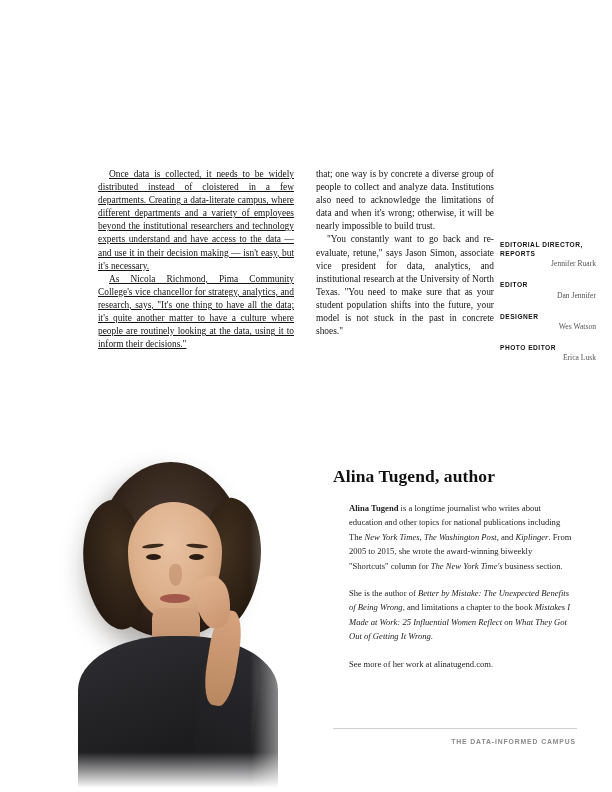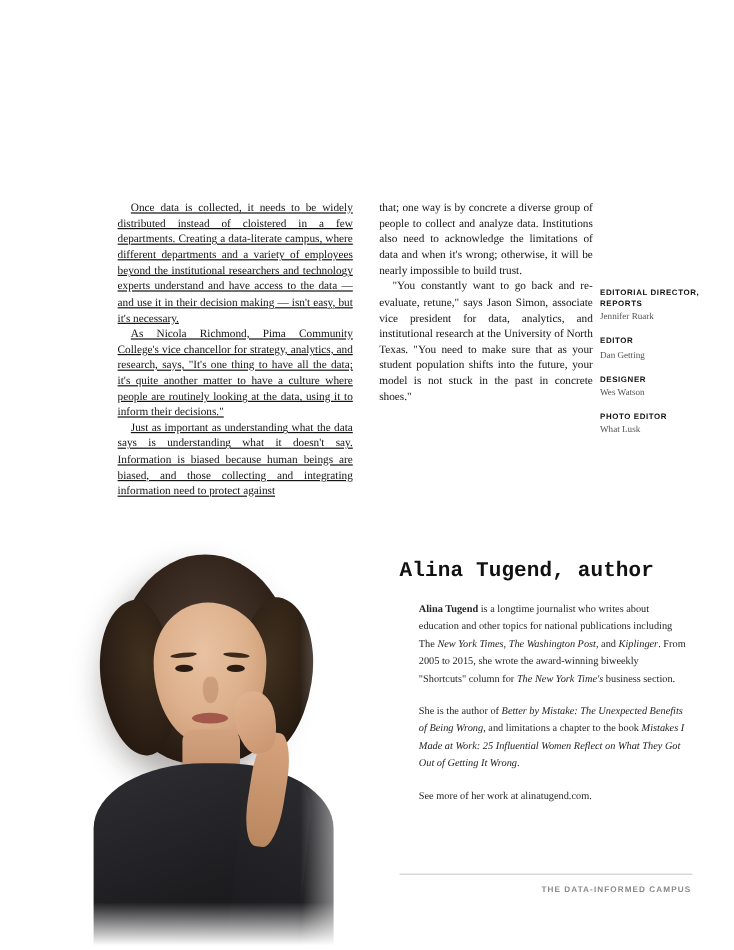--- a/index.html
+++ b/index.html
@@ -70,20 +70,21 @@
     letter-spacing: 0.5px;
     color: #111111;
     line-height: 9.2px;
     text-transform: uppercase;
   }
   .credit-name {
     font-size: 7.6px;
     color: #555555;
     line-height: 10px;
     margin-top: 1px;
+    text-align: right;
   }
 
   
   .photo-wrap {
     position: absolute;
     left: 0;
     top: 440px;
     width: 320px;
     height: 352px;
     overflow: hidden;
@@ -240,21 +241,21 @@
   }
 
   
   .bio {
     position: absolute;
     left: 333px;
     top: 466px;
     width: 240px;
   }
   .bio-title {
-    font-family: Liberation Mono, monospace;
+    font-family: Liberation Serif, serif;
     font-size: 17.5px;
     font-weight: bold;
     color: #111111;
     margin: 0 0 14px 0;
     letter-spacing: 0.1px;
   }
   .bio p {
     margin: 0 0 13px 16px;
     font-size: 8.6px;
     line-height: 14.4px;
@@ -289,50 +290,49 @@
   }
 </style>
 </head>
 <body>
 
 <div class="article">
 
   <div class="col col-left">
     <p class="first">Once data is collected, it needs to be widely distributed instead of cloistered in a few departments. Creating a data-literate campus, where different departments and a variety of employees beyond the institutional researchers and technology experts understand and have access to the data — and use it in their decision making — isn't easy, but it's necessary.</p>
     <p>As Nicola Richmond, Pima Community College's vice chancellor for strategy, analytics, and research, says, "It's one thing to have all the data; it's quite another matter to have a culture where people are routinely looking at the data, using it to inform their decisions."</p>
-    <p>Just as important as understanding what the data says is understanding what it doesn't say. Information is biased because human beings are biased, and those collecting and integrating information need to protect against</p>
   </div>
 
   <div class="col col-mid">
     <p style="text-indent:0">that; one way is by concrete a diverse group of people to collect and analyze data. Institutions also need to acknowledge the limitations of data and when it's wrong; otherwise, it will be nearly impossible to build trust.</p>
     <p>"You constantly want to go back and re-evaluate, retune," says Jason Simon, associate vice president for data, analytics, and institutional research at the University of North Texas. "You need to make sure that as your student population shifts into the future, your model is not stuck in the past in concrete shoes."</p>
   </div>
 
 </div>
 
 <div class="credits">
 
   <div class="credit-block">
     <div class="credit-role">EDITORIAL DIRECTOR, REPORTS</div>
     <div class="credit-name">Jennifer Ruark</div>
   </div>
 
   <div class="credit-block">
     <div class="credit-role">EDITOR</div>
-    <div class="credit-name">Dan Getting</div>
+    <div class="credit-name">Dan Jennifer</div>
   </div>
 
   <div class="credit-block">
     <div class="credit-role">DESIGNER</div>
     <div class="credit-name">Wes Watson</div>
   </div>
 
   <div class="credit-block">
     <div class="credit-role">PHOTO EDITOR</div>
-    <div class="credit-name">What Lusk</div>
+    <div class="credit-name">Erica Lusk</div>
   </div>
 
 </div>
 
 <div class="photo-wrap">
   <div class="photo-bg"></div>
   <div class="portrait">
     <div class="p-hair"></div>
     <div class="p-hair2"></div>
     <div class="p-hair3"></div>

